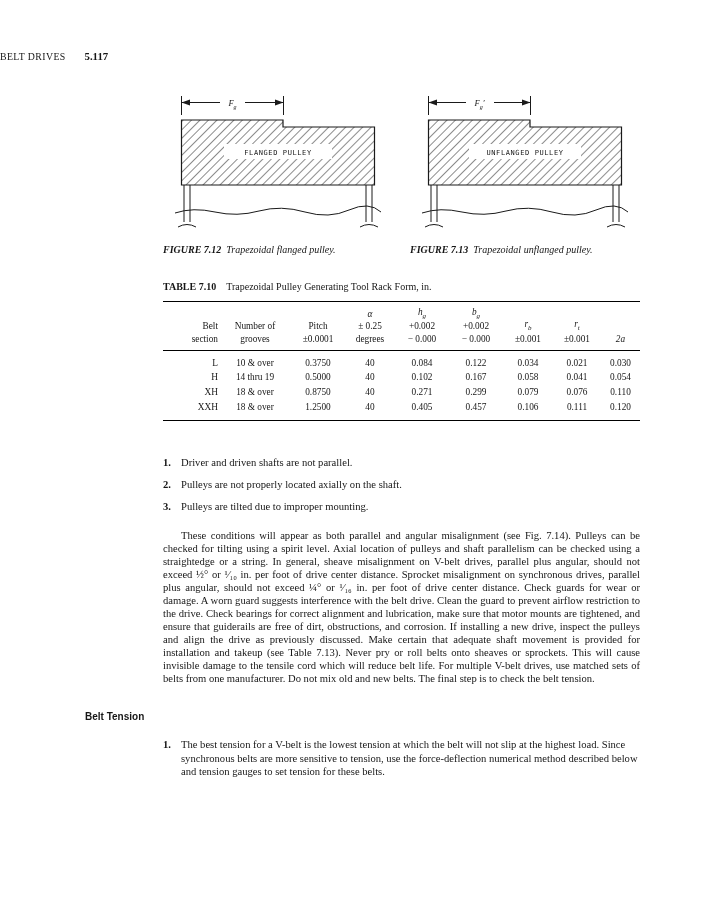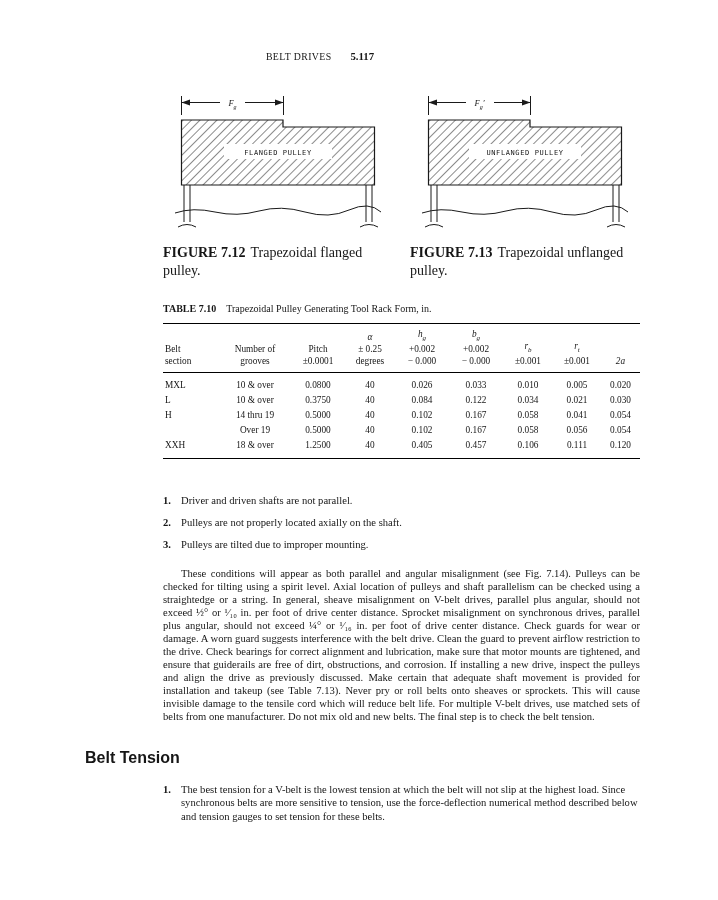--- a/index.html
+++ b/index.html
@@ -1,61 +1,61 @@
 <!DOCTYPE html>
 <html><head>
 <meta charset="utf-8">
 <style>
   html, body { margin: 0; padding: 0; }
   body { background: #ffffff; font-family: "Liberation Serif", serif; color: #161616; }
   .page { width: 718px; height: 900px; background: #fff; position: relative; overflow: hidden; }
 
-  .running-header { padding: 50px 78px 0 0; text-align: center; font-size: 9.8px; letter-spacing: 0.4px; }
+  .running-header { padding: 50px 78px 0 0; text-align: left; font-size: 9.8px; letter-spacing: 0.4px; }
   .rh-title { font-weight: normal; }
   .rh-page { font-weight: bold; font-size: 10.8px; margin-left: 16px; letter-spacing: 0; }
 
   .content { margin: 0 78px 0 85px; }
   .inner { margin-left: 78px; }
 
   .figures-row { display: flex; justify-content: space-between; margin-top: 18px; }
   figure { margin: 0; width: 230px; }
-  figcaption { font-size: 14px; margin-top: 8px; line-height: 1.25; }
+  figcaption { font-size: 10px; margin-top: 8px; line-height: 1.25; font-style: italic; }
   .cap-label { font-weight: bold; }
   .cap-text { margin-left: 5px; }
 
   .pulley-text { font-family: "DejaVu Sans Mono", monospace; font-size: 7px; letter-spacing: 0.6px; fill: #161616; }
   .dim-text { font-family: "Liberation Serif", serif; font-style: italic; font-size: 8.5px; fill: #161616; }
   .dim-sub { font-size: 6px; }
 
   .table-block { margin-top: 24px; }
   .table-title { font-size: 10px; margin-bottom: 9px; }
   .tbl-label { font-weight: bold; margin-top: 48px; }
   .tbl-name { margin-left: 10px; }
 
   table { width: 100%; border-collapse: collapse; table-layout: fixed;
           border-top: 1.4px solid #000; border-bottom: 1.4px solid #000; font-size: 9.3px; }
   thead th { font-weight: normal; vertical-align: bottom; text-align: center;
              padding: 4px 1px 5px; border-bottom: 1px solid #000; line-height: 1.3; }
-  th.th-left, td.col-left { text-align: left; padding-left: 2px; }
+  th.th-left, td.col-left { text-align: right; padding-left: 2px; }
   tbody td { text-align: center; padding: 1.4px 1px; line-height: 1.3; }
   tbody tr:first-child td { padding-top: 6px; }
   tbody tr:last-child td { padding-bottom: 7px; }
   .ital { font-style: italic; }
   sub { font-size: 7px; }
 
   .num-list { margin-top: 34px; font-size: 10.6px; }
   .list-item { display: flex; margin-bottom: 7px; line-height: 15px; }
   .li-num { font-weight: bold; width: 18px; flex: none; }
   .li-text { flex: 1; }
 
   .body-para { margin: 15px 0 0 0; font-size: 10.6px; line-height: 13px;
                text-align: justify; text-indent: 18px; }
 
   .section-heading { margin: 26px 0 0 0; font-family: "Liberation Sans", sans-serif;
-                     font-size: 16px; font-weight: bold; }
+                     font-size: 10px; font-weight: bold; }
   .intro { margin: 21px 0 0 0; font-size: 10.6px; }
   .rules { margin-top: 16px; }
   .rules .list-item { line-height: 13.6px; }
 </style>
 </head>
 <body>
 
 <div class="page">
 
   <header class="running-header">
@@ -190,31 +190,20 @@
                 <span class="ital">r</span><sub class="ital">t</sub><br>
                 <span>±0.001</span>
               </th>
               <th>
                 <span class="ital">2a</span>
               </th>
             </tr>
           </thead>
           <tbody>
               <tr>
-                <td class="col-left">MXL</td>
-                <td>10 &amp; over</td>
-                <td>0.0800</td>
-                <td>40</td>
-                <td>0.026</td>
-                <td>0.033</td>
-                <td>0.010</td>
-                <td>0.005</td>
-                <td>0.020</td>
-              </tr>
-              <tr>
                 <td class="col-left">L</td>
                 <td>10 &amp; over</td>
                 <td>0.3750</td>
                 <td>40</td>
                 <td>0.084</td>
                 <td>0.122</td>
                 <td>0.034</td>
                 <td>0.021</td>
                 <td>0.030</td>
               </tr>
@@ -223,29 +212,29 @@
                 <td>14 thru 19</td>
                 <td>0.5000</td>
                 <td>40</td>
                 <td>0.102</td>
                 <td>0.167</td>
                 <td>0.058</td>
                 <td>0.041</td>
                 <td>0.054</td>
               </tr>
               <tr>
-                <td class="col-left"></td>
-                <td>Over 19</td>
-                <td>0.5000</td>
-                <td>40</td>
-                <td>0.102</td>
-                <td>0.167</td>
-                <td>0.058</td>
-                <td>0.056</td>
-                <td>0.054</td>
+                <td class="col-left">XH</td>
+                <td>18 &amp; over</td>
+                <td>0.8750</td>
+                <td>40</td>
+                <td>0.271</td>
+                <td>0.299</td>
+                <td>0.079</td>
+                <td>0.076</td>
+                <td>0.110</td>
               </tr>
               <tr>
                 <td class="col-left">XXH</td>
                 <td>18 &amp; over</td>
                 <td>1.2500</td>
                 <td>40</td>
                 <td>0.405</td>
                 <td>0.457</td>
                 <td>0.106</td>
                 <td>0.111</td>

